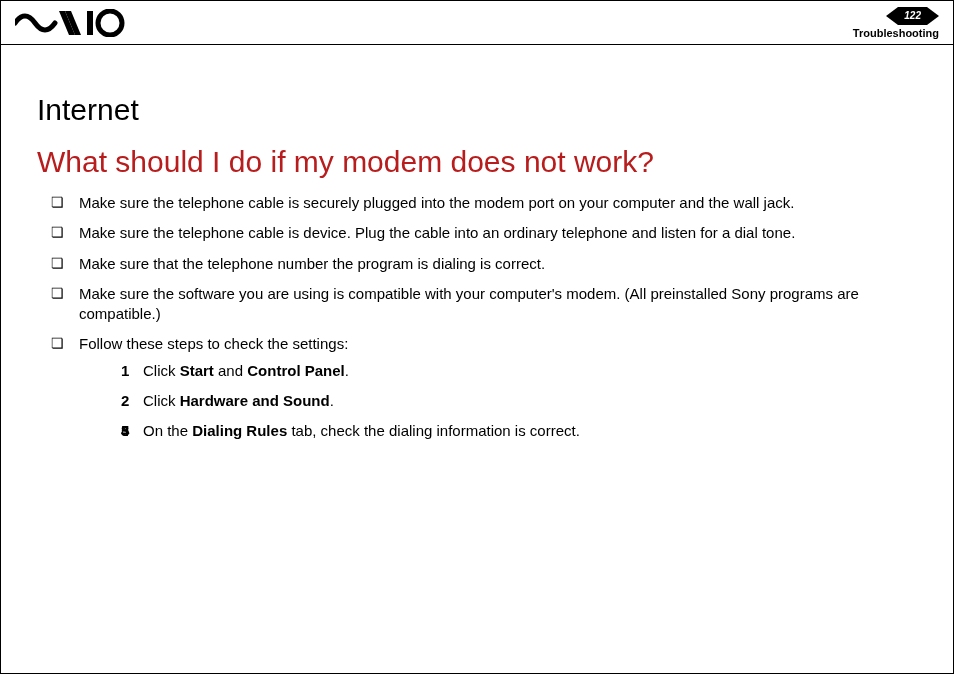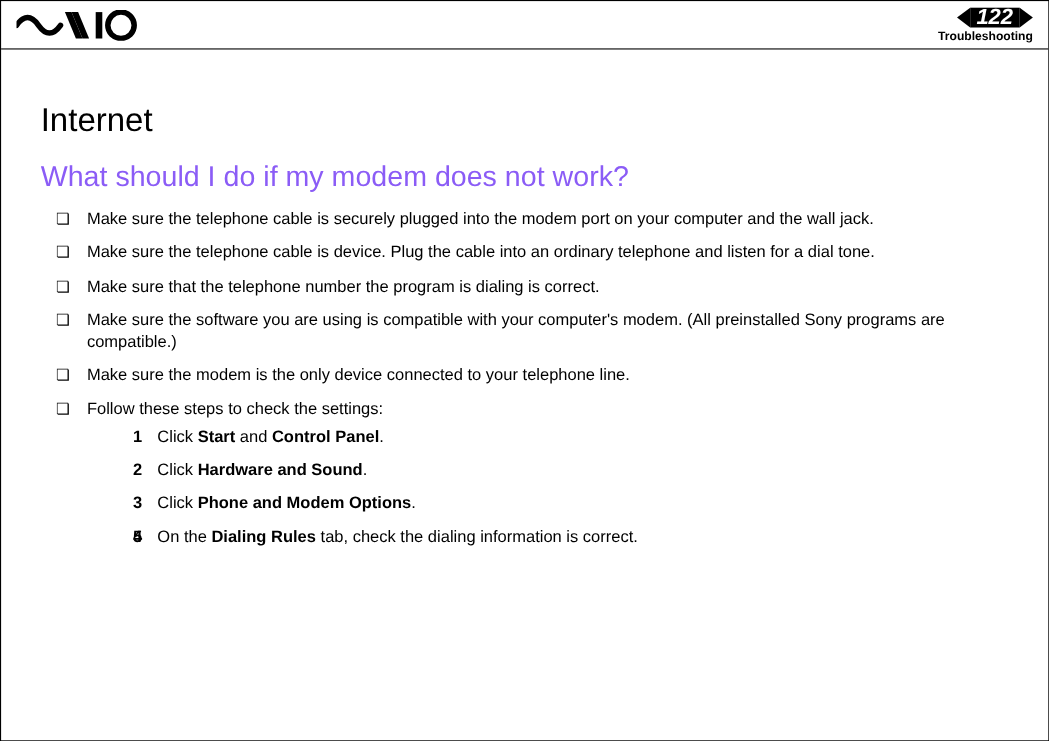--- a/index.html
+++ b/index.html
@@ -8,27 +8,27 @@
 
   
   .header { position: relative; height: 44px; border-bottom: 1px solid #000; }
   .logo { position: absolute; left: 14px; top: 8px; }
   .logo svg { display: block; }
   .hdr-right { position: absolute; right: 14px; top: 6px; text-align: right; }
   .pageno-band { display: flex; align-items: center; justify-content: flex-end; gap: 0; }
   .pageno-pill { display: flex; align-items: center; }
   .tri-l { width: 0; height: 0; border-top: 9px solid transparent; border-bottom: 9px solid transparent; border-right: 12px solid #000; }
   .tri-r { width: 0; height: 0; border-top: 9px solid transparent; border-bottom: 9px solid transparent; border-left: 12px solid #000; }
-  .pageno { background: #000; color: #fff; font-weight: bold; font-style: italic; font-size: 20px; padding: 0 6px; line-height: 18px; height: 18px; }
+  .pageno { background: #000; color: #fff; font-weight: bold; font-style: italic; font-size: 10px; padding: 0 6px; line-height: 18px; height: 18px; }
   .section-label { font-weight: bold; font-size: 11px; margin-top: 2px; }
 
   
   .content { padding: 48px 52px 0 36px; }
   h1.internet { font-weight: normal; font-size: 30px; margin-bottom: 18px; }
-  h2.question { color: #8b5cf6; font-weight: normal; font-size: 26px; margin-bottom: 14px; }
+  h2.question { color: #b91c1c; font-weight: normal; font-size: 30px; margin-bottom: 14px; }
 
   ul.bullets { list-style: none; padding-left: 14px; }
   ul.bullets > li { position: relative; padding-left: 28px; font-size: 15px; line-height: 1.35; margin-bottom: 10px; }
   ul.bullets > li::before {
     content: "❏";
     position: absolute;
     left: 0;
     top: 0;
     font-size: 14px;
   }
@@ -67,35 +67,33 @@
 
   <div class="content">
     <h1 class="internet">Internet</h1>
     <h2 class="question">What should I do if my modem does not work?</h2>
 
     <ul class="bullets">
       <li>Make sure the telephone cable is securely plugged into the modem port on your computer and the wall jack.</li>
       <li>Make sure the telephone cable is device. Plug the cable into an ordinary telephone and listen for a dial tone.</li>
       <li>Make sure that the telephone number the program is dialing is correct.</li>
       <li>Make sure the software you are using is compatible with your computer's modem. (All preinstalled Sony programs are compatible.)</li>
-      <li>Make sure the modem is the only device connected to your telephone line.</li>
       <li>
         <span>Follow these steps to check the settings:</span>
         <ol class="steps">
           <li>
             <span class="num">1</span>
             <span><span>Click </span><b>Start</b><span> and </span><b>Control Panel</b><span>.</span></span>
           </li>
           <li>
             <span class="num">2</span>
             <span><span>Click </span><b>Hardware and Sound</b><span></span><b></b><span>.</span></span>
           </li>
           <li>
             <span class="num">3</span>
-            <span><span>Click </span><b>Phone and Modem Options</b><span></span><b></b><span>.</span></span>
           </li>
           <li>
             <span class="num">4</span>
           </li>
           <li>
             <span class="num">5</span>
             <span><span>On the </span><b>Dialing Rules</b><span> tab, check the dialing information is correct.</span><b></b><span></span></span>
           </li>
         </ol>
       </li>

